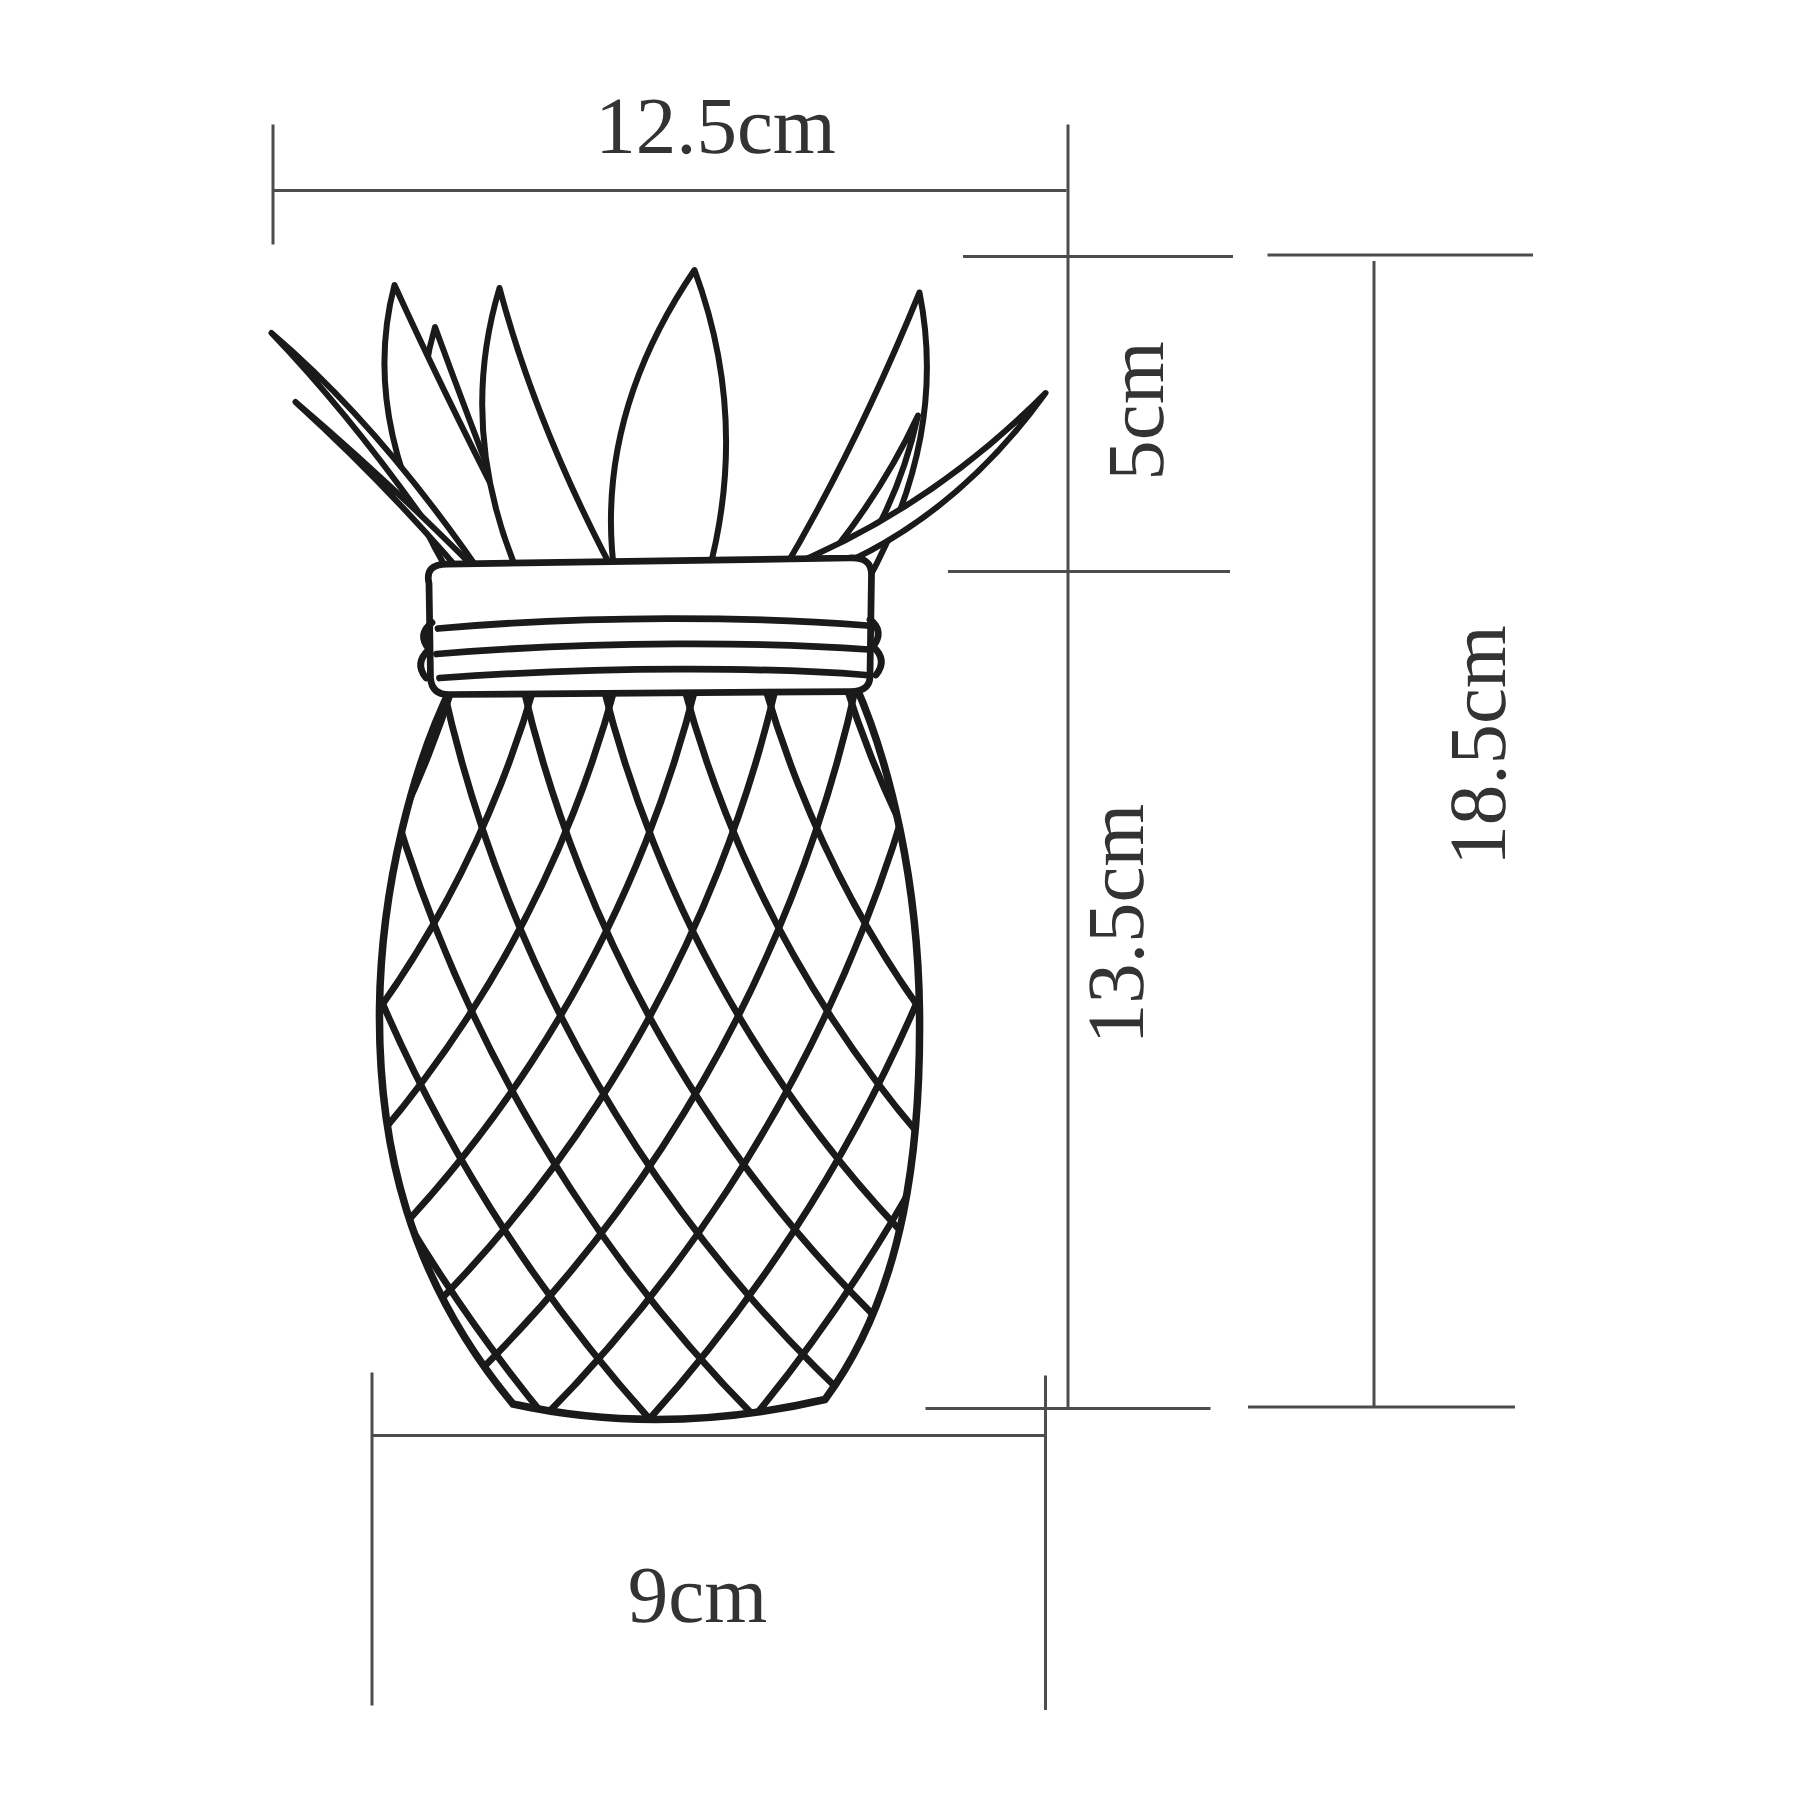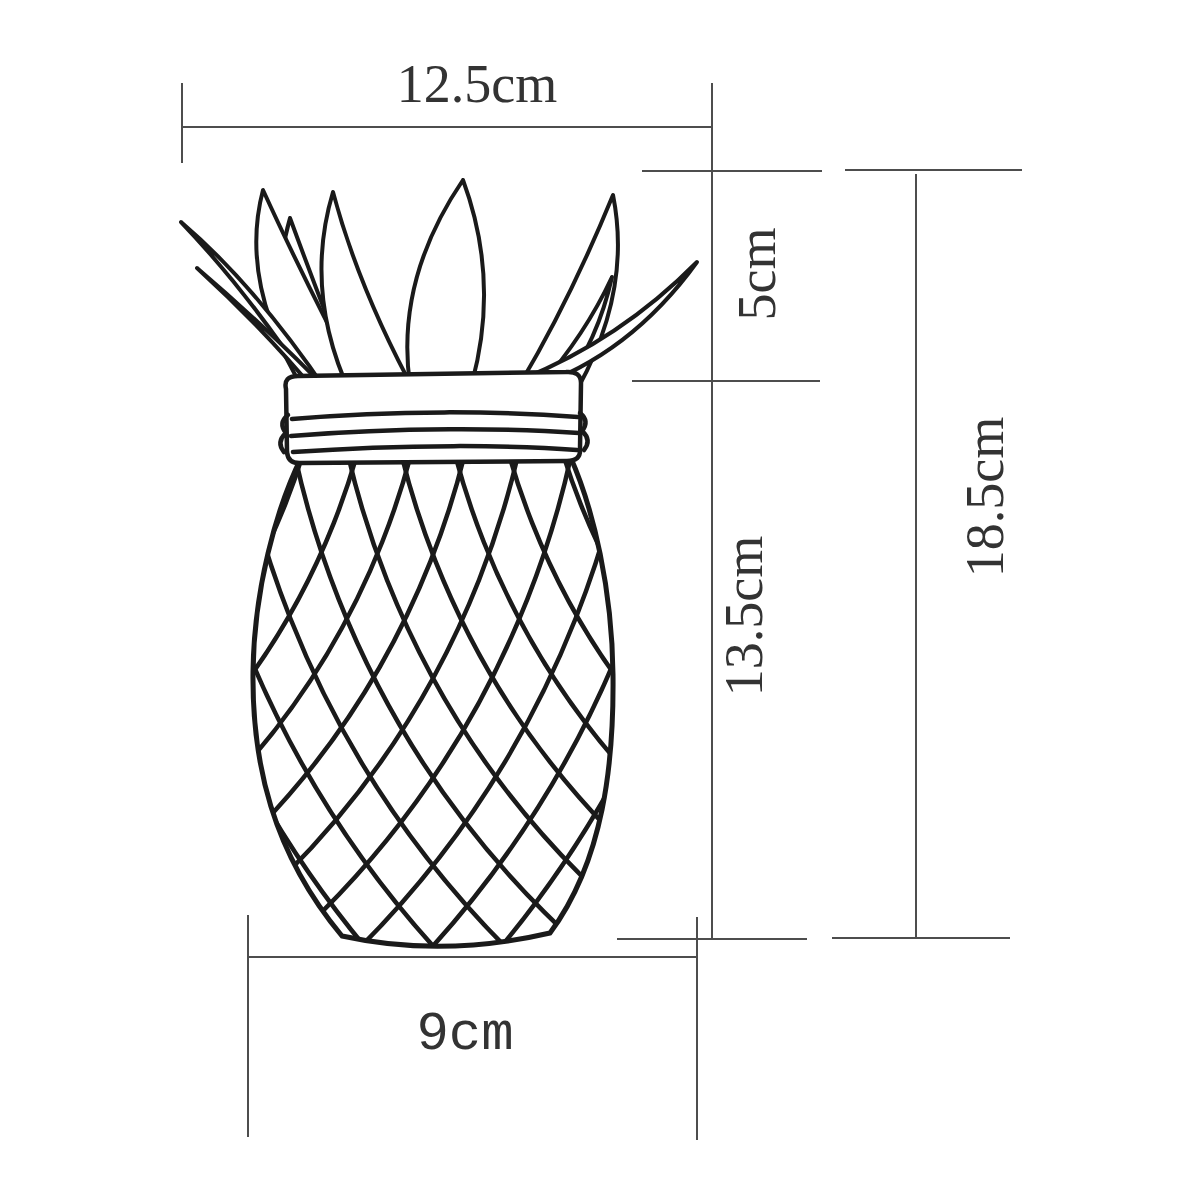--- a/index.html
+++ b/index.html
@@ -94,15 +94,15 @@
   <div class="hline" style="left:617px;top:938px;width:190px;"></div>
   <div class="hline" style="left:832px;top:937px;width:178px;"></div>
   <div class="hline" style="left:248px;top:956px;width:449px;"></div>
   <div class="vline" style="left:247px;top:915px;height:222px;"></div>
   <div class="vline" style="left:696px;top:917px;height:223px;"></div>
 
   <span class="dim-label" style="left:445px;top:84px;margin-left:32px;">12.5cm</span>
   <span class="dim-label vertical" style="left:757px;top:274px;">5cm</span>
   <span class="dim-label vertical" style="left:744px;top:616px;">13.5cm</span>
   <span class="dim-label vertical" style="left:985px;top:497px;">18.5cm</span>
-  <span class="dim-label" style="left:465px;top:1035px;font-family:Liberation Mono, monospace;">9cm</span>
+  <span class="dim-label" style="left:465px;top:1063px;">9cm</span>
 
 </div>
 
 </body></html>

